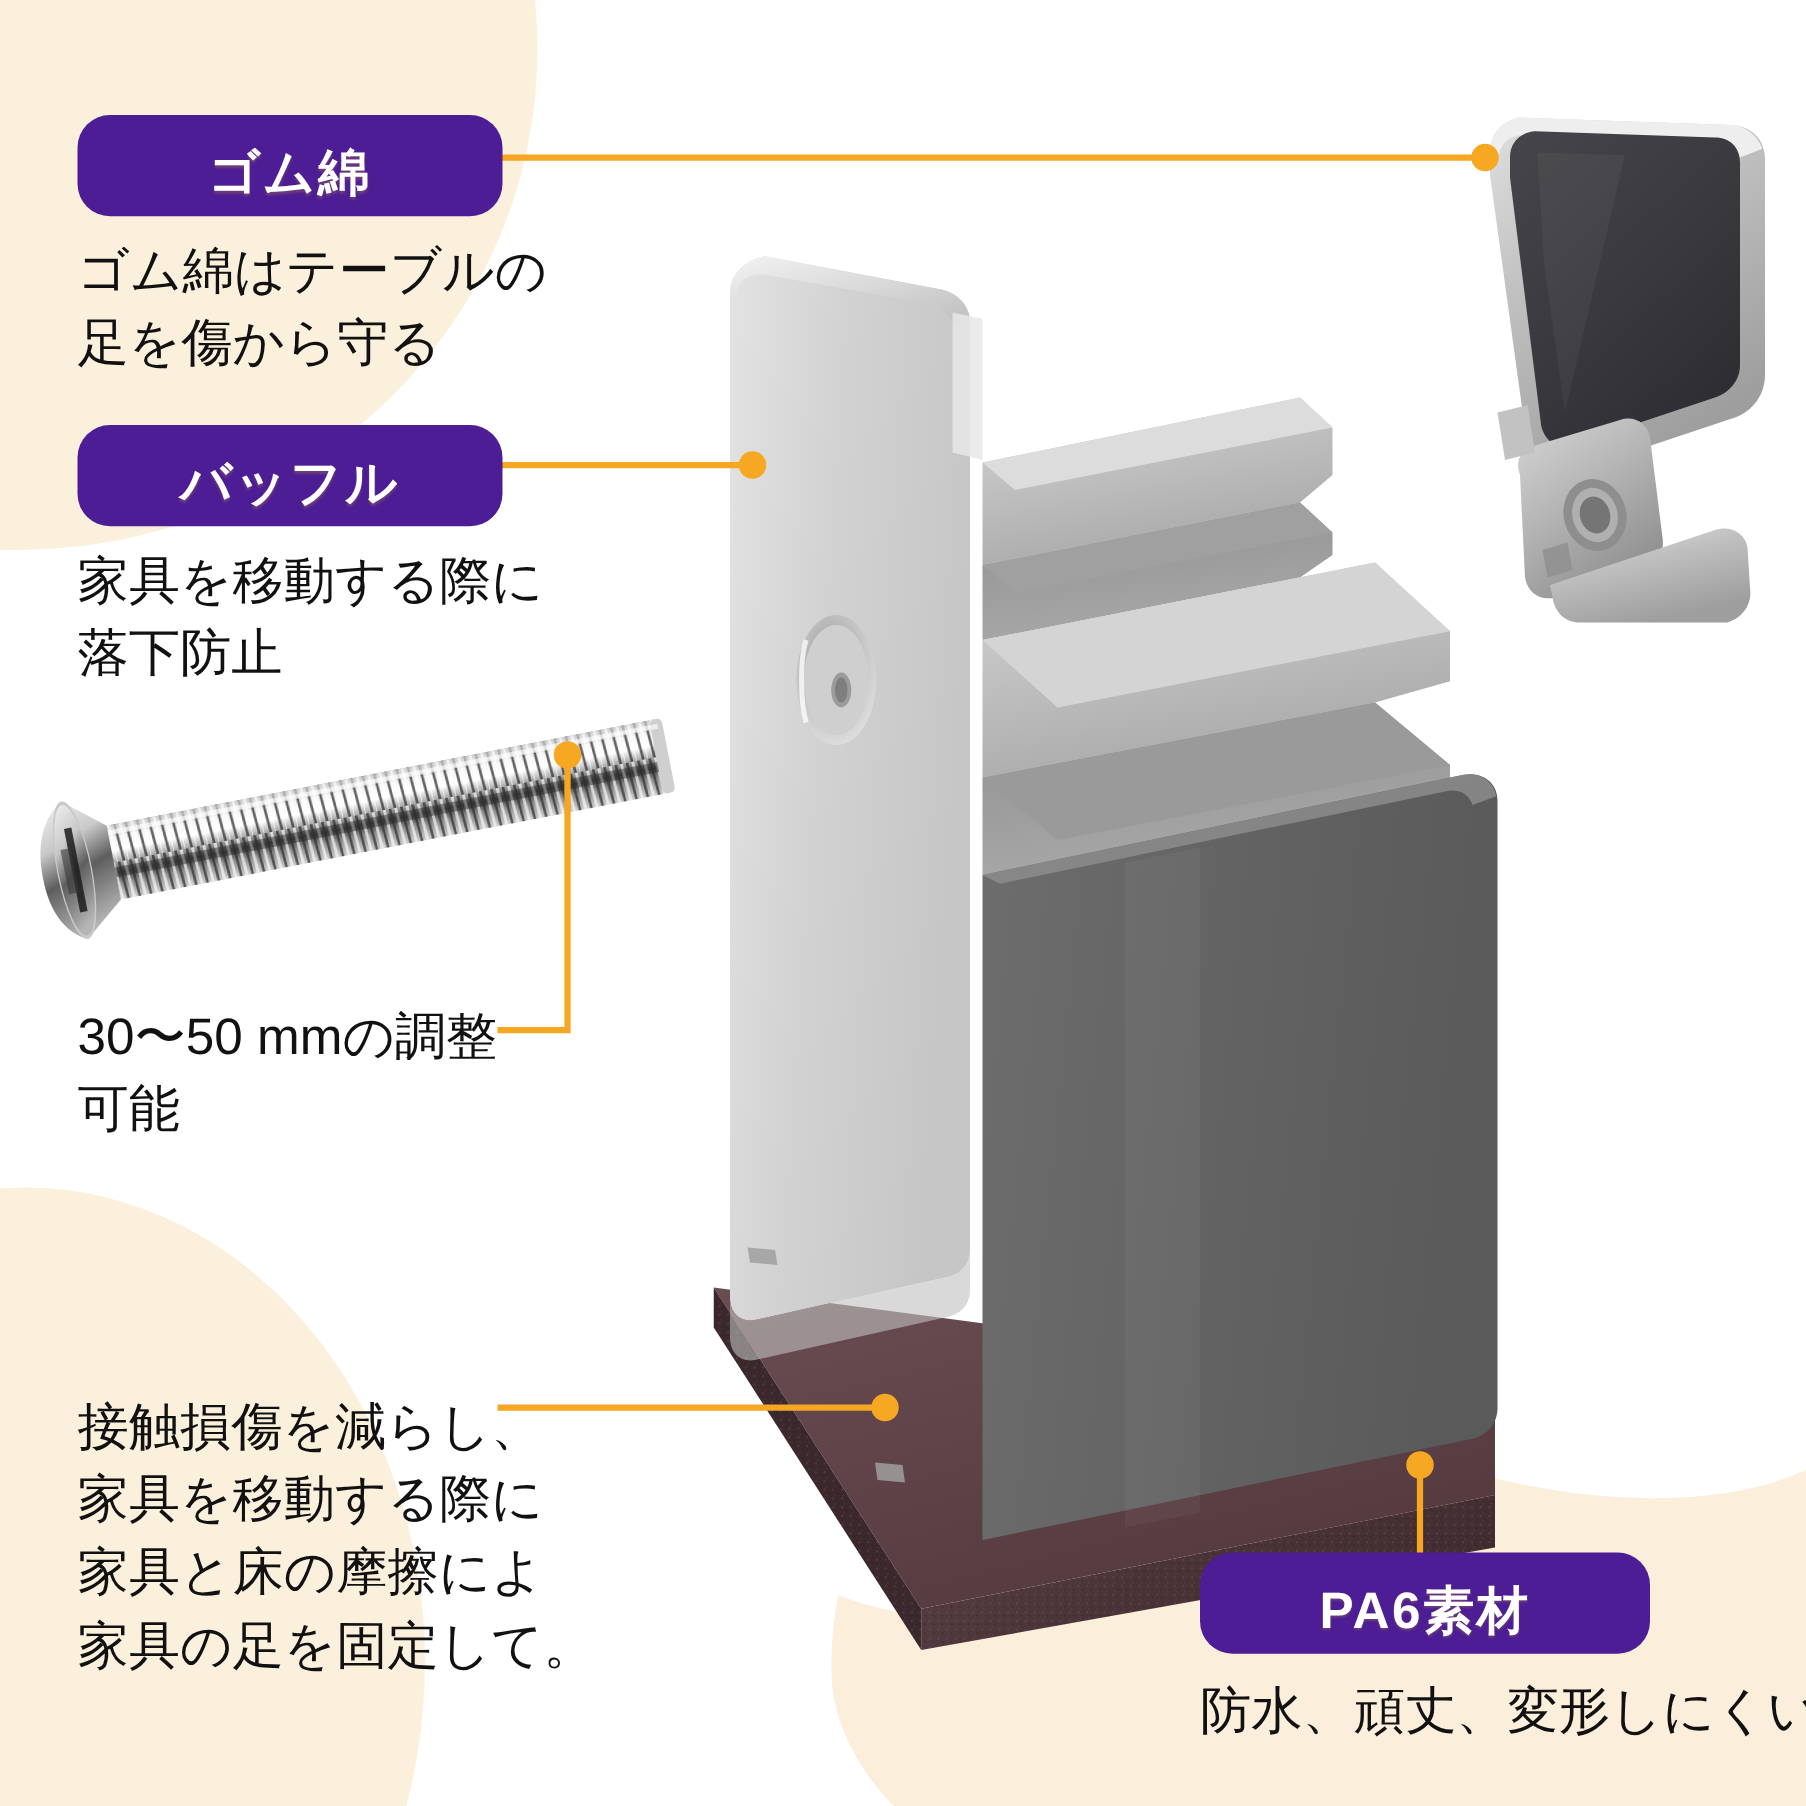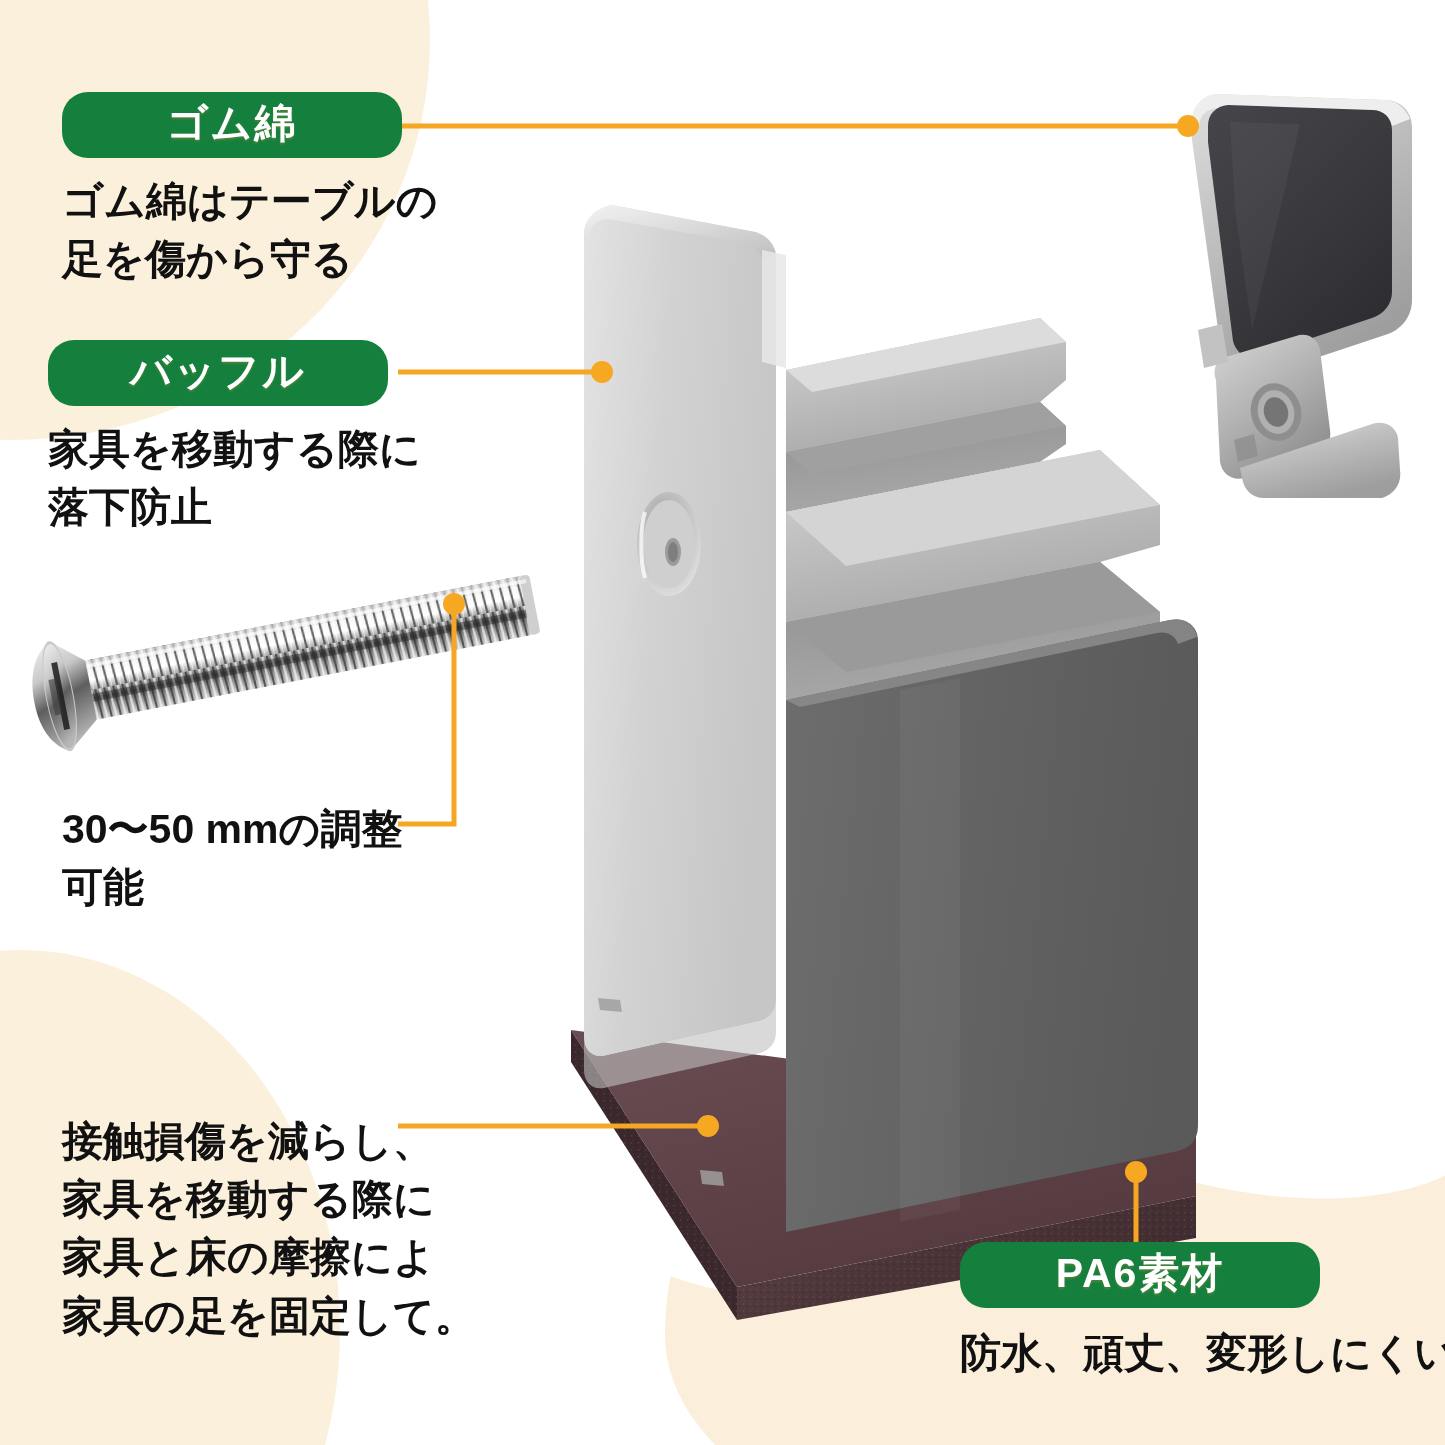--- a/index.html
+++ b/index.html
@@ -35,45 +35,45 @@
     transform:rotate(12deg);
   }
 
   
   #lines{position:absolute;inset:0;z-index:3;pointer-events:none;}
 
   
   .callout{position:absolute;z-index:5;}
   .badge{
     display:inline-block;
-    background:#15803d;
+    background:#4c1d95;
     color:#ffffff;
     border-radius:26px;
-    padding:10px 30px 13px;
+    padding:25px 30px 13px;
     font-size:41px;
     font-weight:bold;
     letter-spacing:2px;
     line-height:1.05;
     text-align:center;
     white-space:nowrap;
     text-shadow:0 2px 2px rgba(190,140,50,.30);
   }
   .desc{
     margin-top:14px;
     font-size:41px;
     line-height:1.42;
     color:#111111;
     letter-spacing:0px;
     white-space:pre-line;
-    font-weight:700;
+    font-weight:400;
   }
 
   #c-rubber{left:62px;top:92px;}
   #c-rubber .badge{min-width:280px;}
-  #c-baffle{left:48px;top:340px;}
+  #c-baffle{left:62px;top:340px;}
   #c-baffle .badge{min-width:280px;}
   #c-screw{left:62px;top:786px;}
   #c-screw .badge{min-width:280px;}
   #c-felt{left:62px;top:1098px;}
   #c-felt .badge{min-width:280px;}
   #c-pa6{left:960px;top:1242px;}
   #c-pa6 .badge{min-width:300px;}
   #c-pa6 .desc{margin-top:16px;white-space:nowrap;}
 
   

